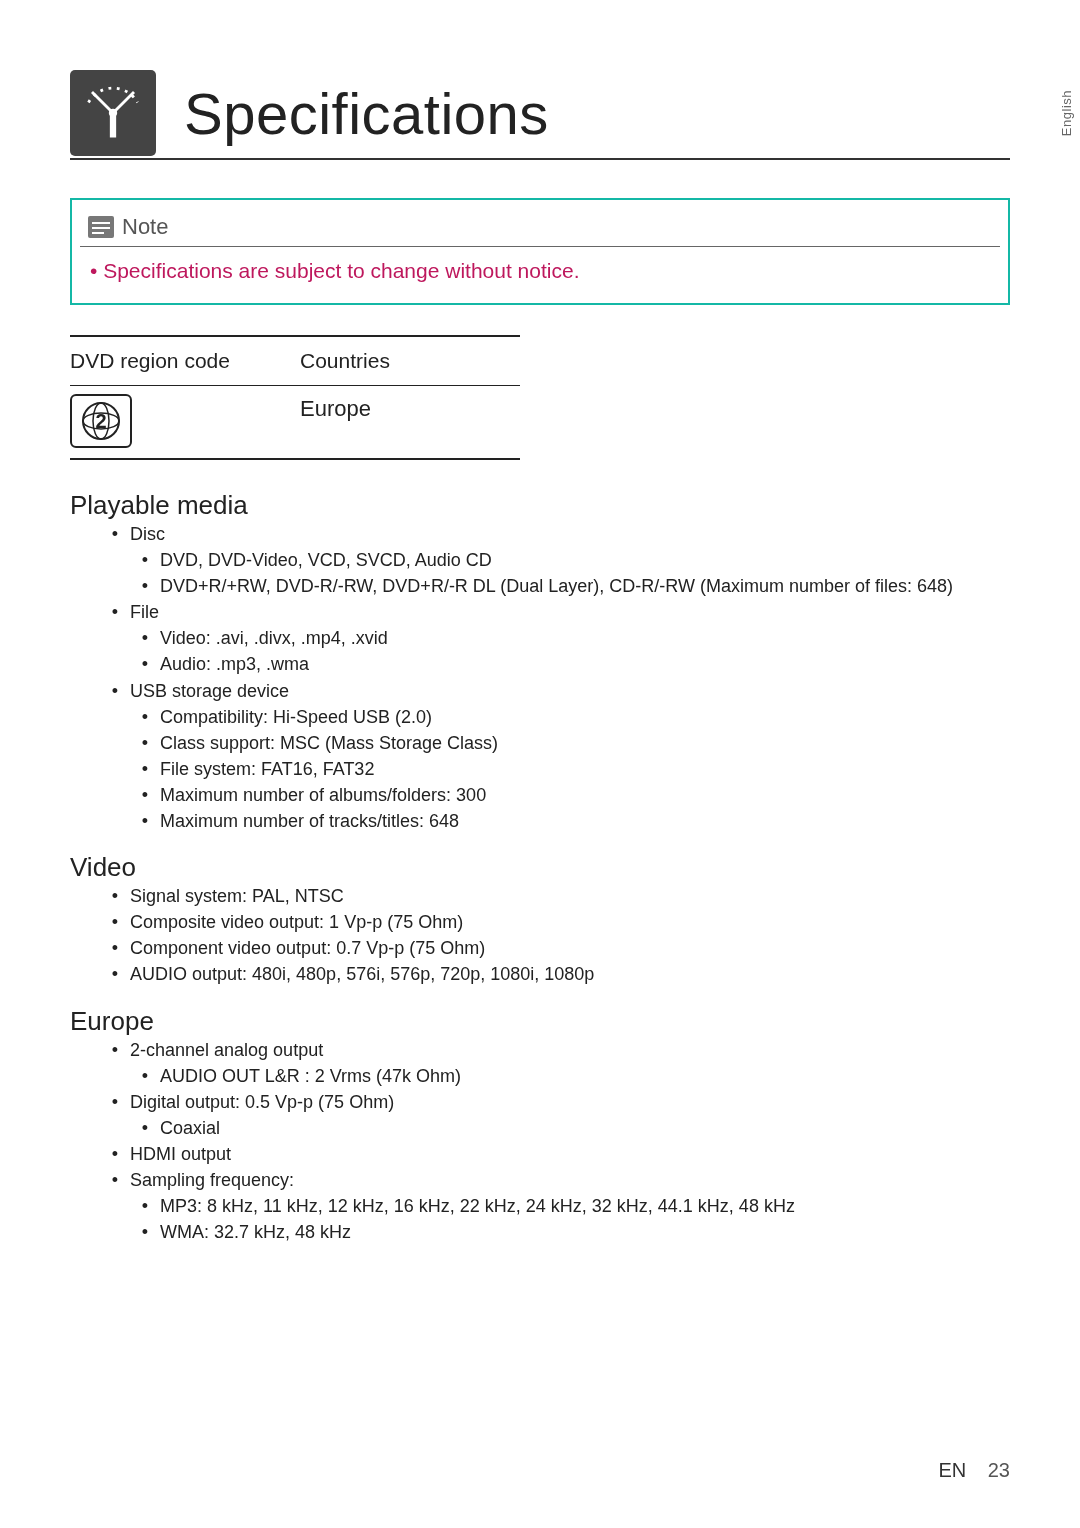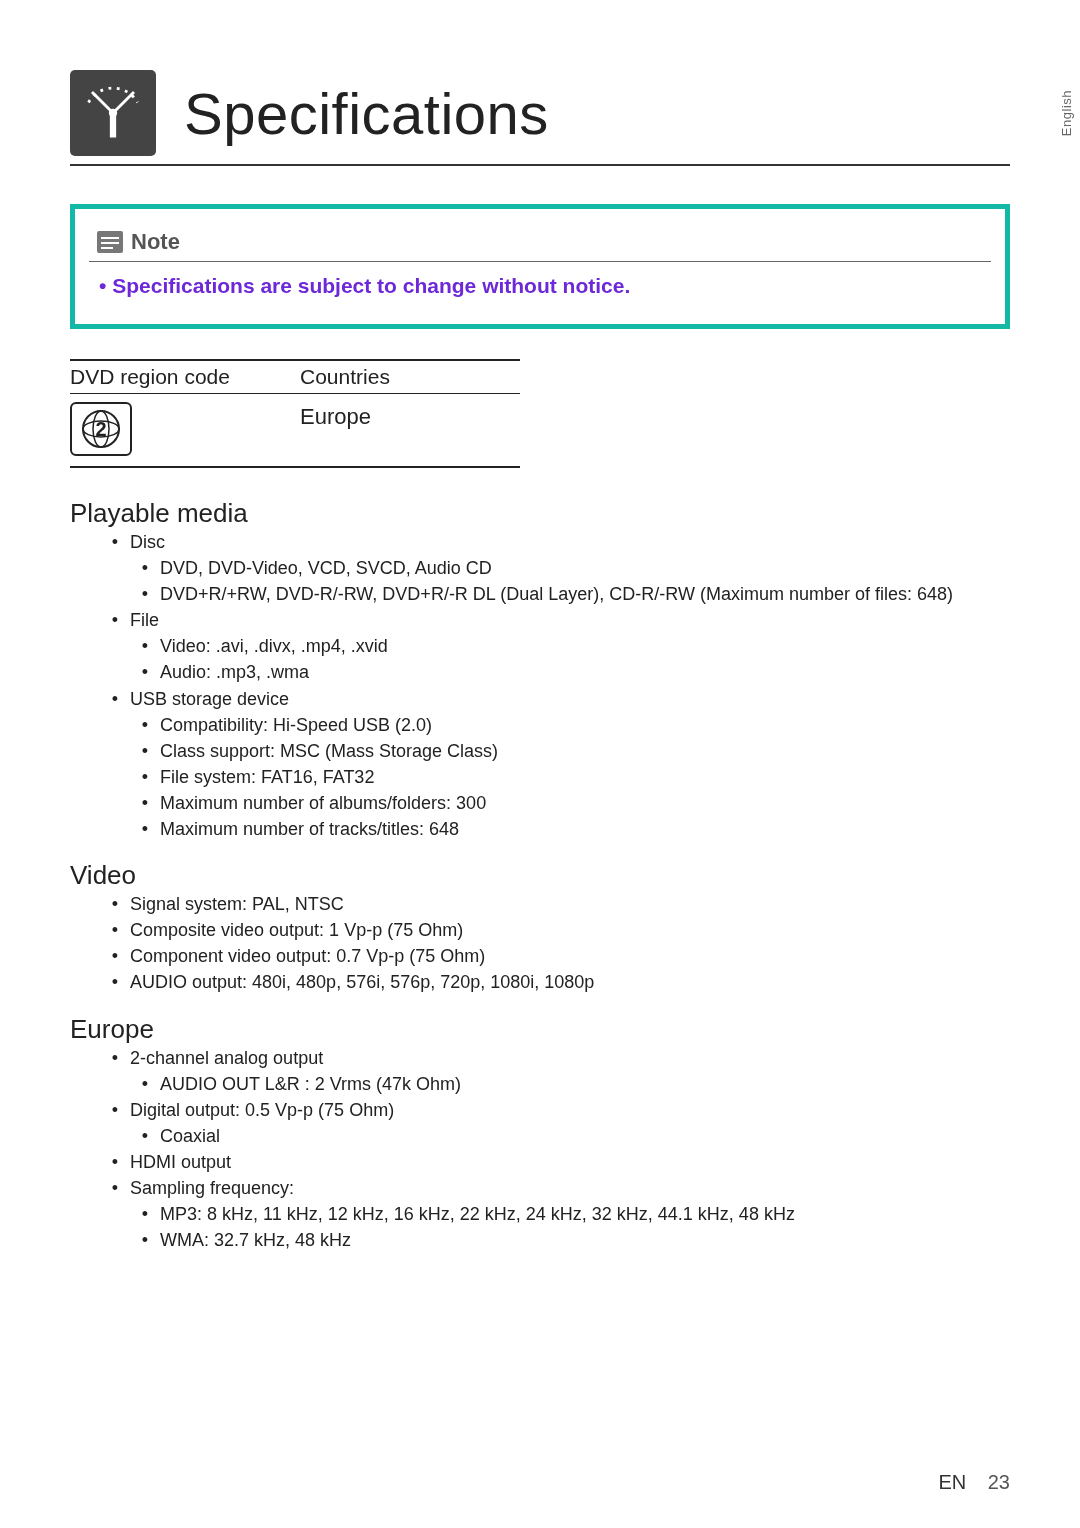--- a/index.html
+++ b/index.html
@@ -11,21 +11,21 @@
     font-weight: 300;
     color: #222;
     position: relative;
     padding: 70px 70px 40px 70px;
   }
   .header-row {
     display: flex;
     align-items: center;
     gap: 28px;
     border-bottom: 2px solid #333;
-    padding-bottom: 8px;
+    padding-bottom: 2px;
     margin-bottom: 38px;
   }
   .header-icon {
     width: 86px;
     height: 86px;
     background: #444;
     border-radius: 5px;
     display: flex;
     align-items: center;
     justify-content: center;
@@ -42,51 +42,50 @@
     right: 0;
     top: 80px;
     writing-mode: vertical-rl;
     transform: rotate(180deg);
     font-size: 13px;
     color: #666;
     padding: 10px 6px;
     letter-spacing: 0.5px;
   }
   .note-box {
-    border: 5px solid #14b8a6;
-    padding: 14px;
+    border: 2px solid #14b8a6;
+    padding: 8px;
     margin-bottom: 30px;
-    font-weight: bold;
   }
   .note-header {
     display: flex;
     align-items: center;
     gap: 8px;
     border-bottom: 1px solid #666;
     padding: 6px 8px;
   }
   .note-icon {
     width: 26px; height: 22px;
     background: #777;
     border-radius: 2px;
     display: flex; align-items: center; justify-content: center;
   }
   .note-title { font-size: 22px; color: #555; }
-  .note-body { padding: 12px 10px; font-size: 21px; color: #6d28d9; }
+  .note-body { padding: 12px 10px; font-size: 21px; color: #be185d; }
   .note-body::before { content: "• "; }
 
   .region-table {
     width: 450px;
     margin-bottom: 30px;
   }
   .region-head {
     display: flex;
     border-top: 2px solid #222;
     border-bottom: 1px solid #222;
-    padding: 4px 0;
+    padding: 12px 0;
   }
   .region-head > div { font-size: 21px; }
   .col1 { width: 230px; }
   .region-body {
     display: flex;
     align-items: flex-start;
     border-bottom: 2px solid #222;
     padding: 8px 0 10px 0;
   }
   .region-icon-cell { width: 230px; display:flex; }
@@ -100,21 +99,21 @@
 
   .section-heading { font-size: 26px; font-weight: 500; margin-top: 10px; }
   .spec-list { list-style: none; font-size: 18px; line-height: 1.45; }
   .spec-list li { display: flex; }
   .spec-list li::before { content: "•"; width: 30px; text-align: center; flex-shrink: 0; }
   .lvl1 > li { padding-left: 30px; }
   .lvl2 > li { padding-left: 60px; }
   .bold { font-weight: 500; }
   .footer {
     position: absolute;
-    bottom: 34px;
+    bottom: 46px;
     right: 70px;
     font-size: 20px;
     color: #555;
   }
   .footer .lang { font-weight: 500; color: #333; margin-right: 16px; }
 </style>
 </head>
 <body>
 
 <div class="side-tab">English</div>

